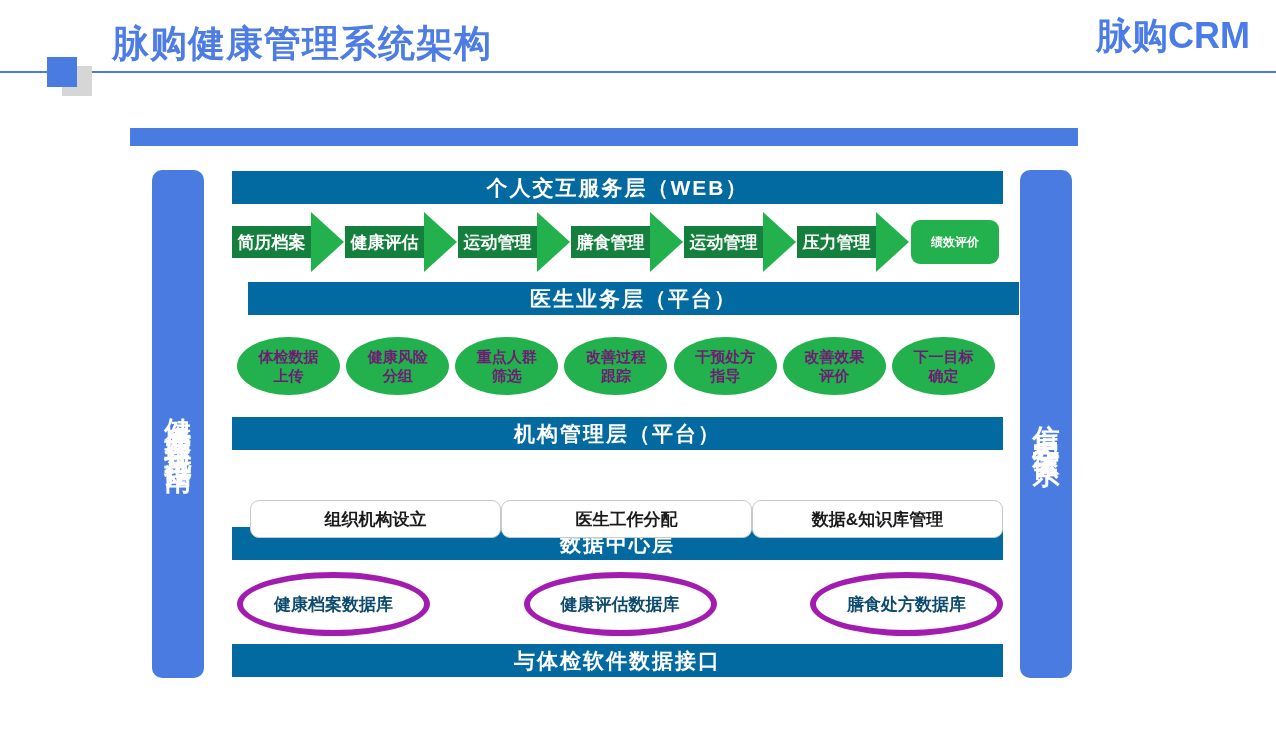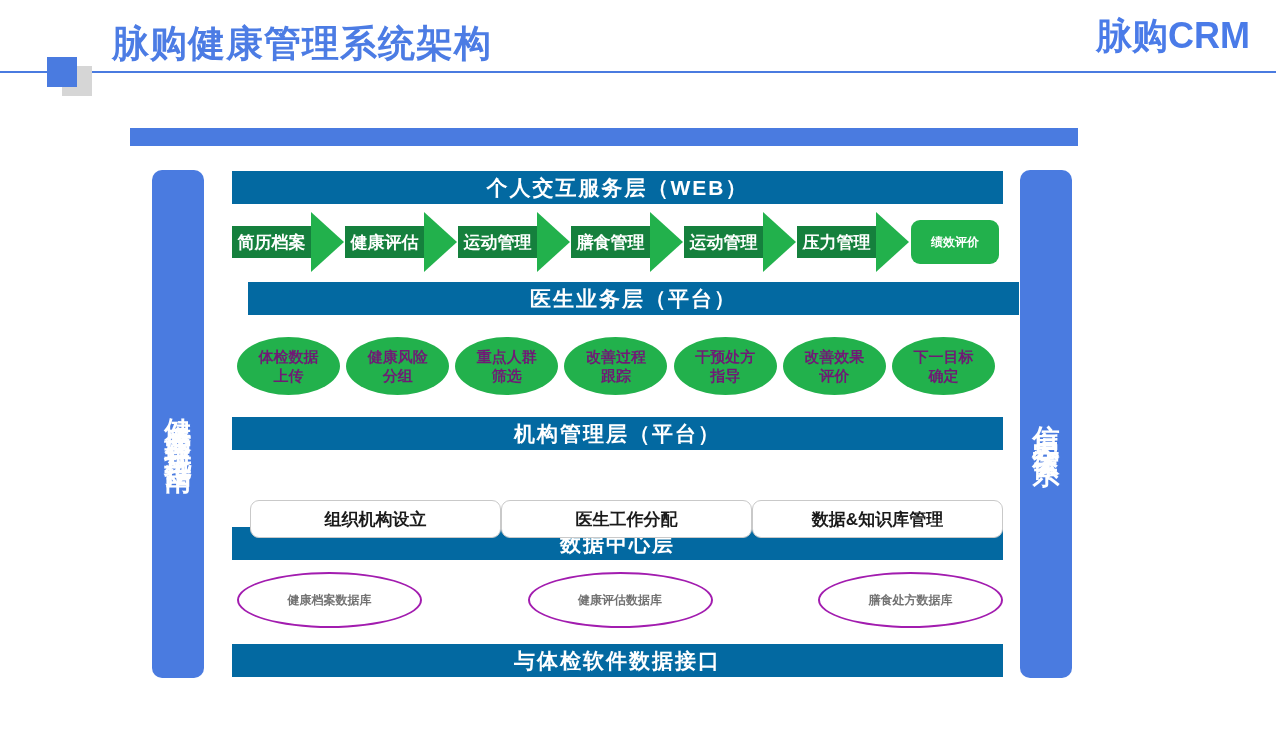--- a/index.html
+++ b/index.html
@@ -56,22 +56,22 @@
   
   .box-row{position:absolute;left:230px;top:462px;width:773px;height:38px;display:flex;
            justify-content:flex-end;margin-top:38px;}
   .box{width:249px;height:36px;background:#fff;border:1px solid #C9C9C9;border-radius:9px;
        color:#1a1a1a;font-size:17px;font-weight:600;display:flex;align-items:center;
        justify-content:center;}
 
   
   .db-row{position:absolute;left:237px;top:572px;width:766px;height:52px;display:flex;
           justify-content:space-between;}
-  .db{width:181px;height:52px;background:#fff;border:2px solid #a21caf;border-radius:50%;
-      color:#737373;font-size:12px;font-weight:bold;display:flex;align-items:center;
+  .db{width:181px;height:52px;background:#fff;border:6px solid #a21caf;border-radius:50%;
+      color:#0c4a6e;font-size:17px;font-weight:bold;display:flex;align-items:center;
       justify-content:center;}
 </style>
 </head>
 <body>
 
 <div class="page">
 
   <h1 class="title">脉购健康管理系统架构</h1>
   <div class="logo">脉购CRM</div>
   <div class="rule"></div>

